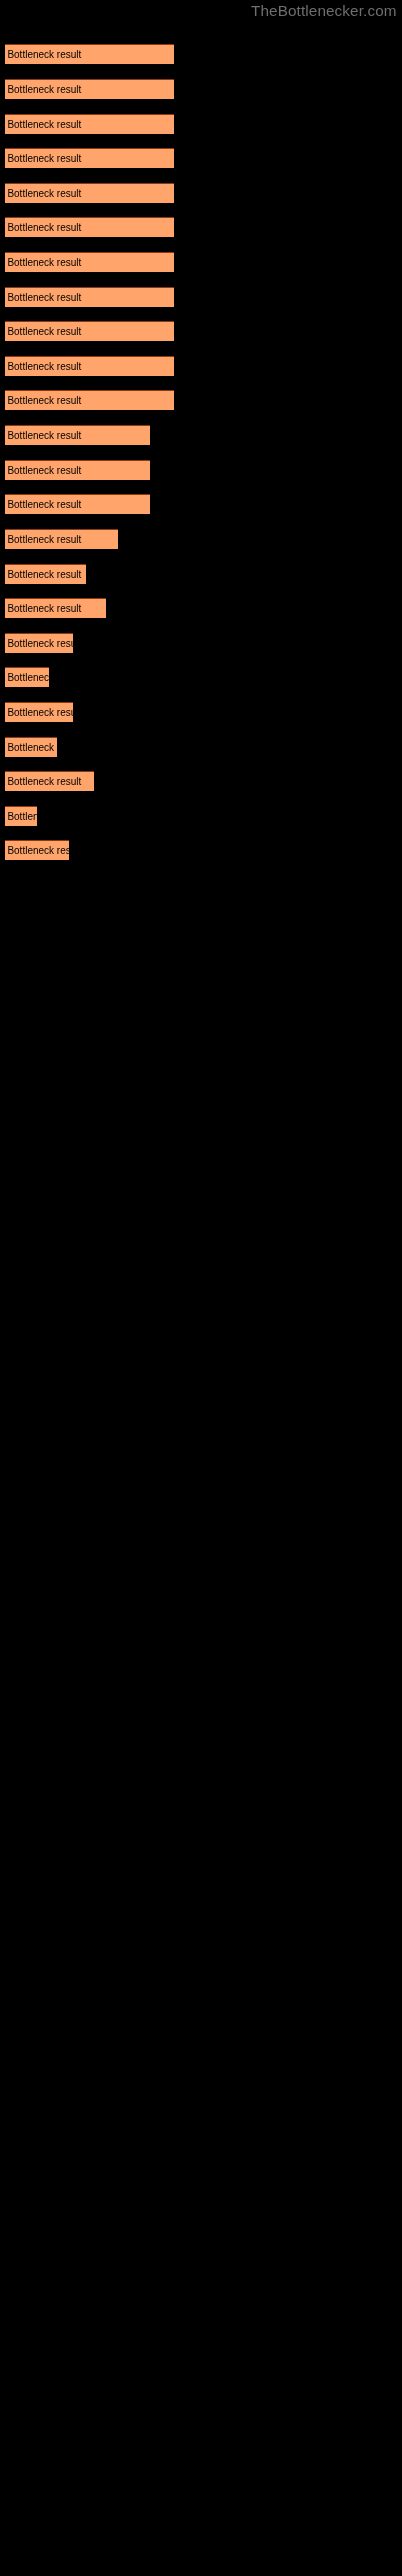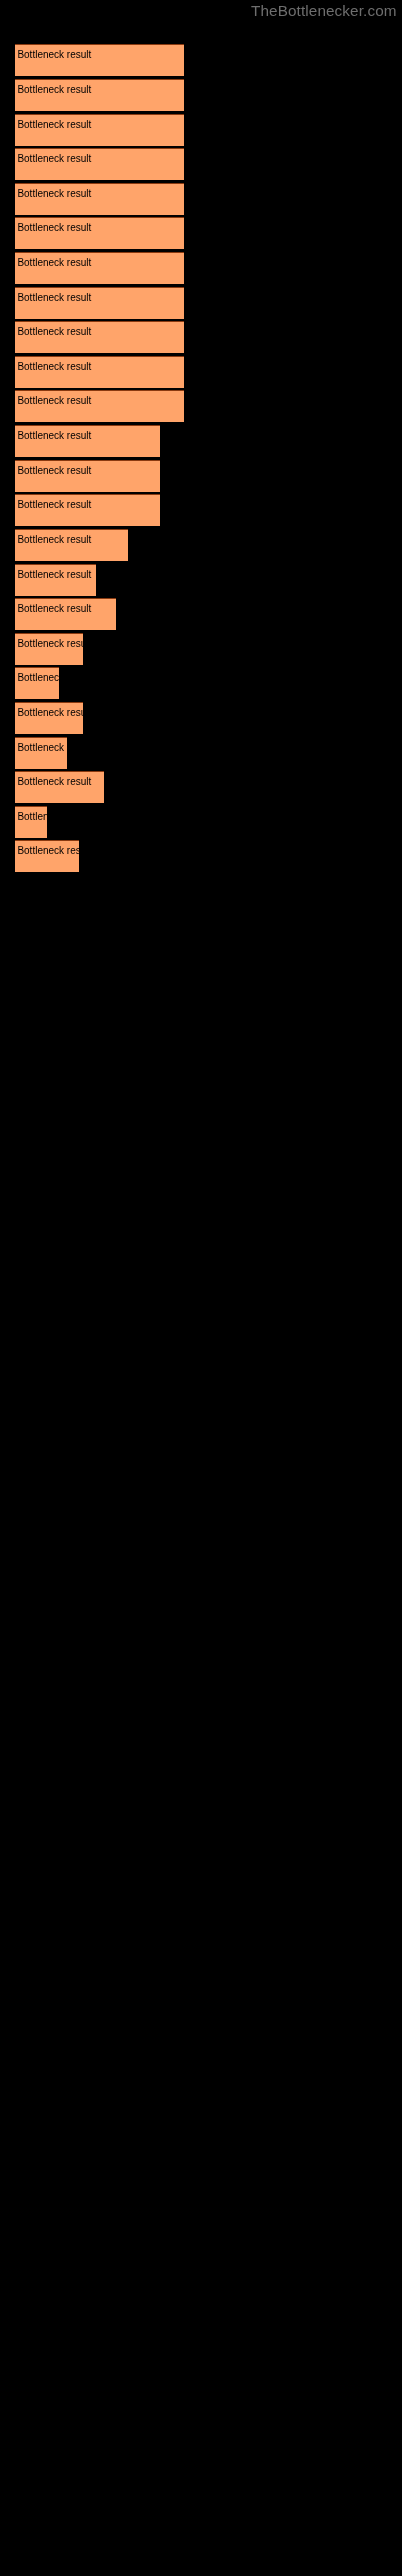--- a/index.html
+++ b/index.html
@@ -37,23 +37,23 @@
 
   .bar-row {
     position: absolute;
     left: 0;
     height: 20px;
     overflow: visible;
   }
 
   .bar {
     position: absolute;
-    left: 15px;
+    left: 5px;
     top: 0;
-    height: 32px;
+    height: 20px;
     background: #ffa46a;
     border-top: 0.8px solid #8a3a10;
     box-sizing: border-box;
     overflow: hidden;
     padding-left: 12px;
   }
 
   .bar-label {
     position: absolute;
     left: 2.4px;

